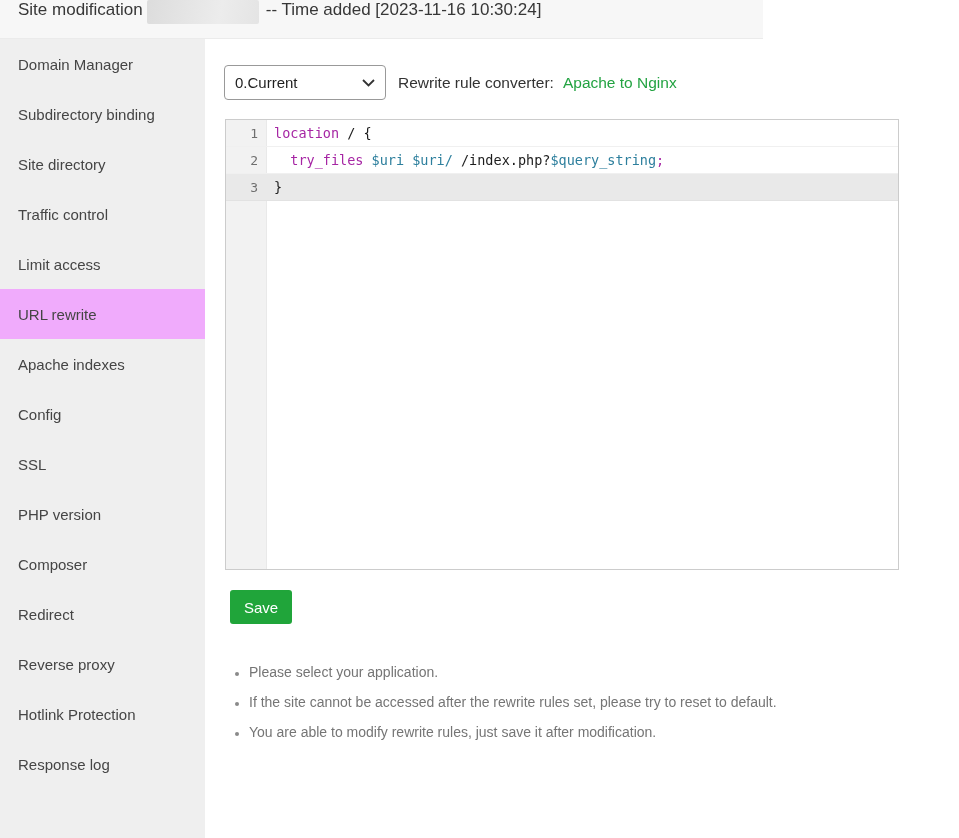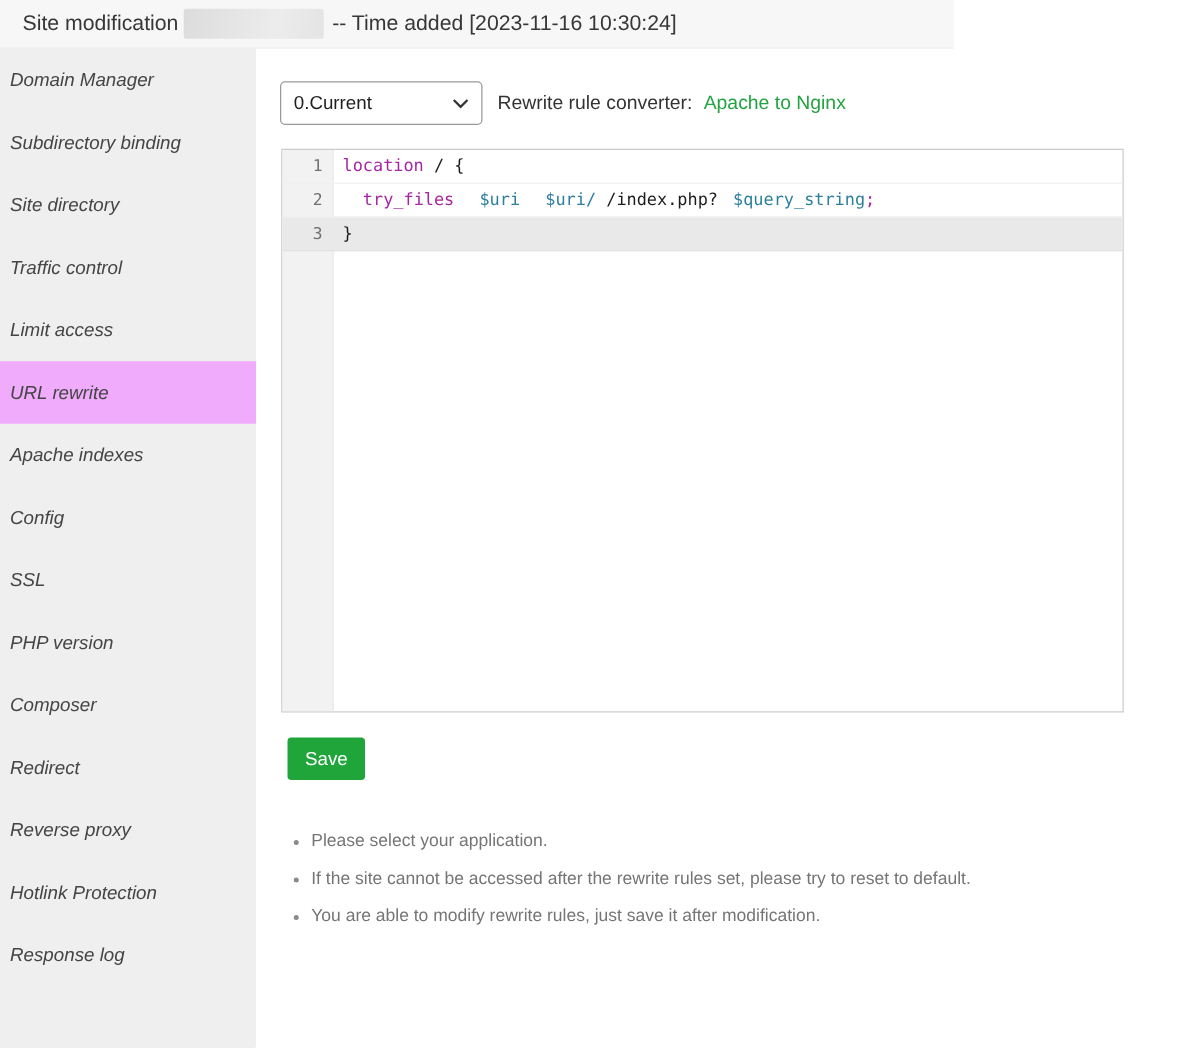--- a/index.html
+++ b/index.html
@@ -13,37 +13,37 @@
   html,body{margin:0;padding:0;}
   body{
     width:959px;height:838px;position:relative;overflow:hidden;
     background:#fff;font-family:"Liberation Sans",sans-serif;
   }
 
   
   .header{
     position:absolute;top:0;left:0;width:763px;height:39px;
     background:#f7f7f7;border-bottom:1px solid #ebebeb;
-    display:flex;align-items:center;padding-left:18px;
+    display:flex;align-items:flex-start;padding-left:18px;
     font-size:17px;color:#373737;white-space:pre;
   }
   .redaction{
     display:inline-block;width:112px;height:24px;margin:0 7px 0 4px;
     background:linear-gradient(100deg,#dcdcdc 0%,#ececec 65%,#e4e4e4 100%);
     border-radius:2px;
   }
 
   
   .sidebar{
     position:absolute;top:39px;left:0;width:205px;height:799px;
     background:#efefef;
   }
   .side-item{
-    height:50px;display:flex;align-items:center;padding-left:8px;
-    font-size:15px;color:#454545;cursor:pointer;font-style:italic;
+    height:50px;display:flex;align-items:center;padding-left:18px;
+    font-size:15px;color:#454545;cursor:pointer;
   }
   .side-item.active{background:#f0abfc;}
 
   
   .main{position:absolute;top:39px;left:205px;width:754px;height:799px;background:#fff;}
 
   .toolbar{position:absolute;top:26px;left:19px;height:35px;display:flex;align-items:center;}
   .select-wrap{position:relative;width:162px;height:35px;}
   .rule-select{
     width:162px;height:35px;border:1px solid #999;border-radius:4px;background:#fff;
@@ -66,21 +66,21 @@
   }
   .lines{position:relative;}
   .code-row{height:27px;display:flex;align-items:center;border-bottom:1px solid #f0f0f0;}
   .code-row.active{background:#e9e9e9;border-bottom-color:#e2e2e2;}
   .row-num{
     width:41px;flex:none;text-align:right;padding-right:9px;
     font-size:13px;color:#6f6f6f;
   }
   .row-code{padding-left:7px;font-size:13.5px;color:var(--code-plain);white-space:pre;}
   .tok-keyword{color:var(--code-keyword);}
-  .tok-variable{color:var(--code-variable);margin-left:12px;}
+  .tok-variable{color:var(--code-variable);}
   .tok-plain{color:var(--code-plain);}
 
   
   .btn-row{position:absolute;top:551px;left:25px;display:flex;gap:15px;}
   .btn{
     height:34px;padding:0 14px;background:var(--accent-green);color:#fff;
     border:none;border-radius:3px;font-family:"Liberation Sans",sans-serif;
     font-size:15px;cursor:pointer;
   }
 

